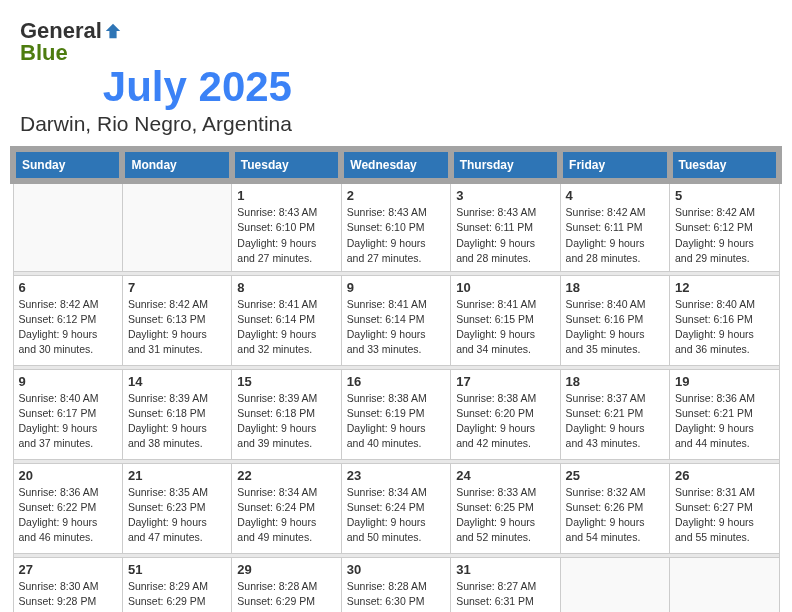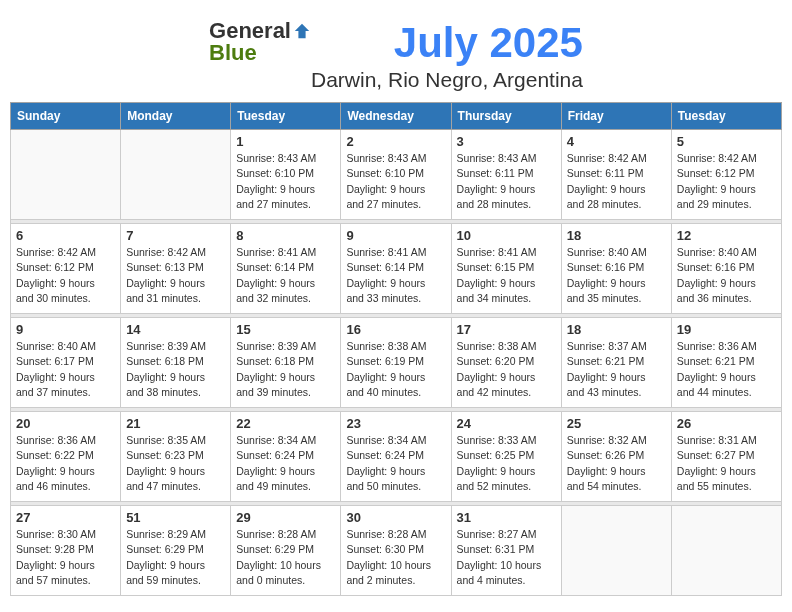--- a/index.html
+++ b/index.html
@@ -5,23 +5,24 @@
     * { box-sizing: border-box; margin: 0; padding: 0; }
     body {
       font-family: Arial, sans-serif;
       background: #fff;
       width: 792px;
       min-height: 612px;
       padding: 10px;
     }
     .header-area {
       display: flex;
-      justify-content: center;
+      justify-content: flex-start;
       align-items: flex-start;
       padding: 10px 10px 5px 10px;
+      flex-direction: column;
     }
     .logo {
       display: flex;
       flex-direction: column;
       align-items: flex-start;
     }
     .logo-general {
       font-size: 22px;
       font-weight: bold;
       color: #333;
@@ -60,21 +61,21 @@
       margin: 5px 0;
       font-size: 11px;
     }
     .calendar th {
       background-color: #2e75b6;
       color: #fff;
       text-align: left;
       padding: 6px 6px;
       font-size: 12px;
       font-weight: bold;
-      border: 1px solid #a3a3a3;
+      border: 6px solid #a3a3a3;
     }
     .calendar td {
       border: 1px solid #ccc;
       vertical-align: top;
       padding: 4px 5px;
       height: 90px;
       width: calc(100% / 7);
       background: #fff;
     }
     .calendar td.empty {

